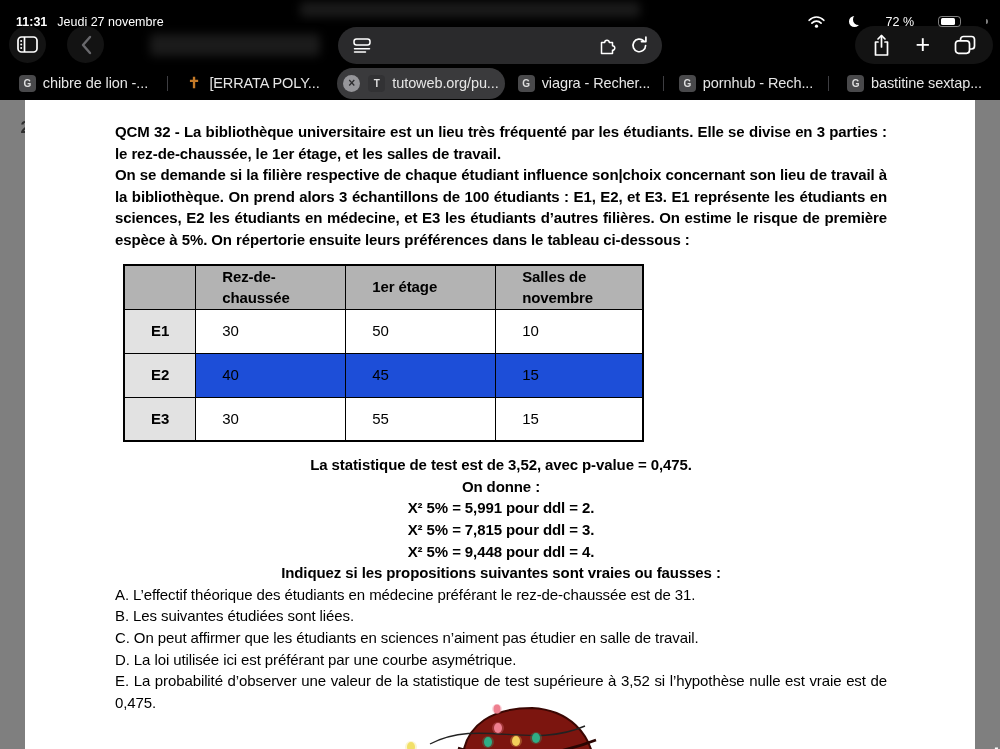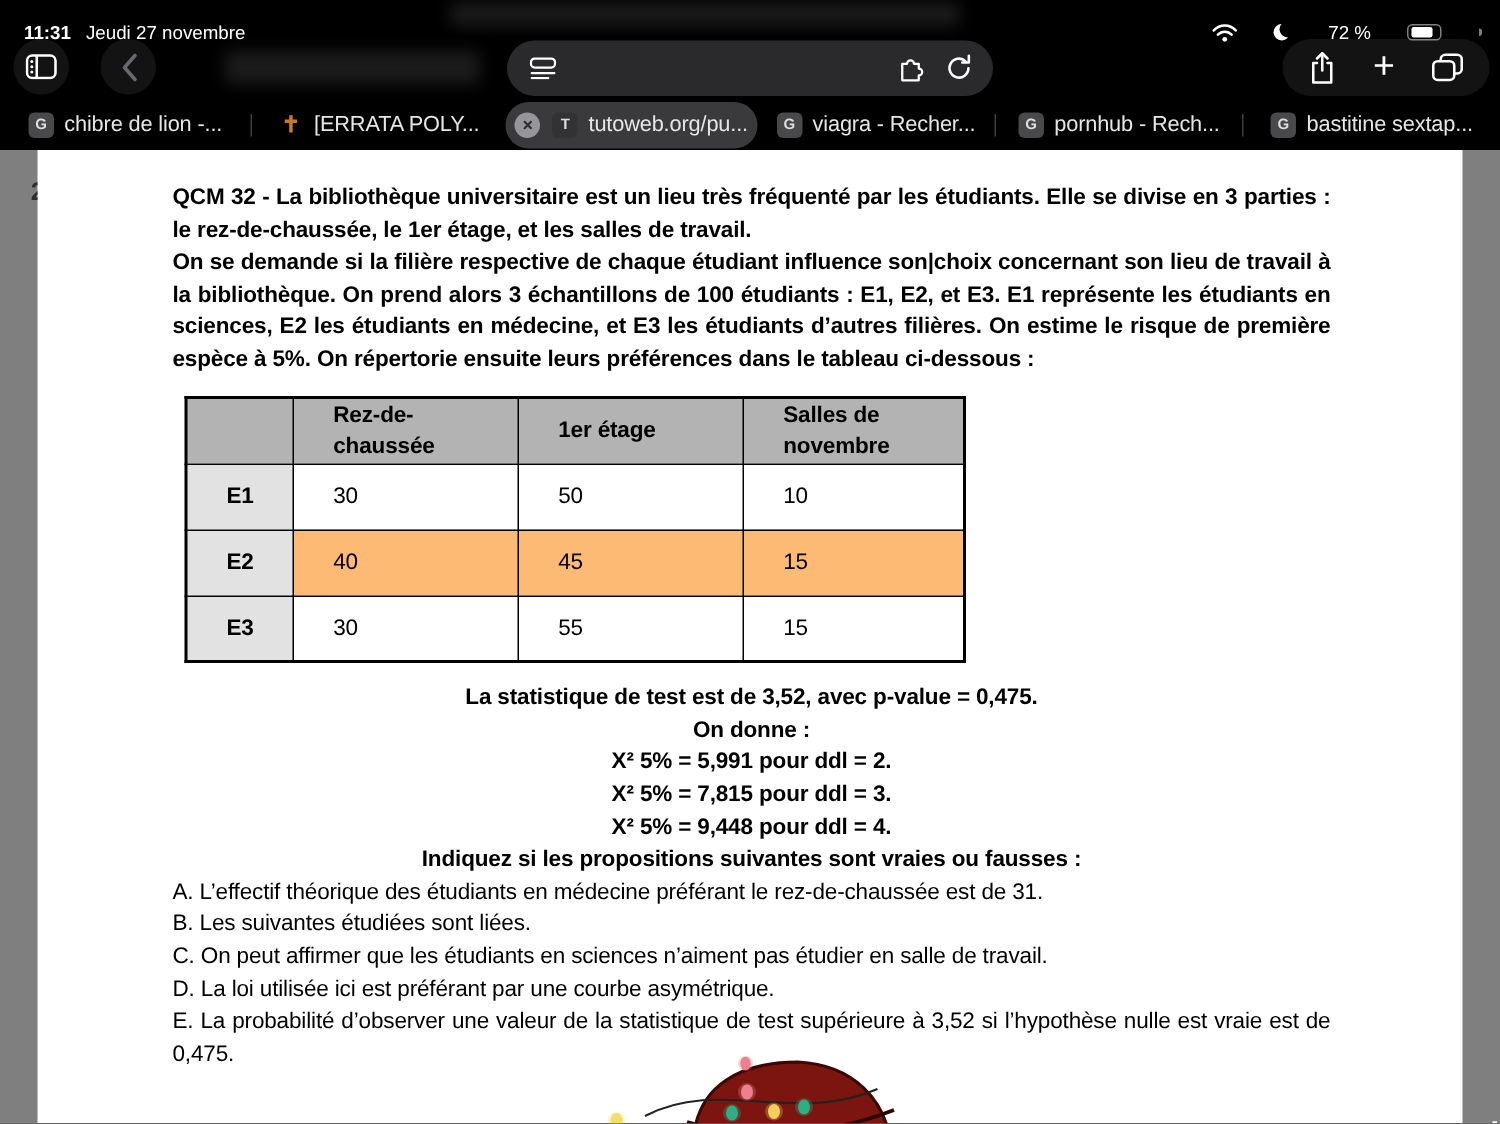--- a/index.html
+++ b/index.html
@@ -80,21 +80,21 @@
   .para { text-align:justify; }
 
   table.qcm { border-collapse:collapse; border:2px solid #000;
     margin:13px 0 0 8px; font-size:15px; }
   table.qcm th, table.qcm td { border:1px solid #000; height:44px;
     padding:0 26px; text-align:left; vertical-align:middle; }
   table.qcm th { background:#b3b3b3; font-weight:bold; }
   .col-lbl { width:54px; } .col-a { width:150px; } .col-b { width:150px; } .col-c { width:147px; }
   td.row-label { background:#e2e2e2; font-weight:bold; }
   td.val { font-weight:normal; }
-  tr.alt td.val { background:#fdba74; }
+  tr.alt td.val { background:#1d4ed8; }
 
   .stats { margin-top:12px;text-align:center; }
   .props { font-weight:normal; }
   .props div { text-align:justify; }
 
   .hat { position:absolute; left:400px; top:600px; }
 </style>
 </head>
 <body>
 

